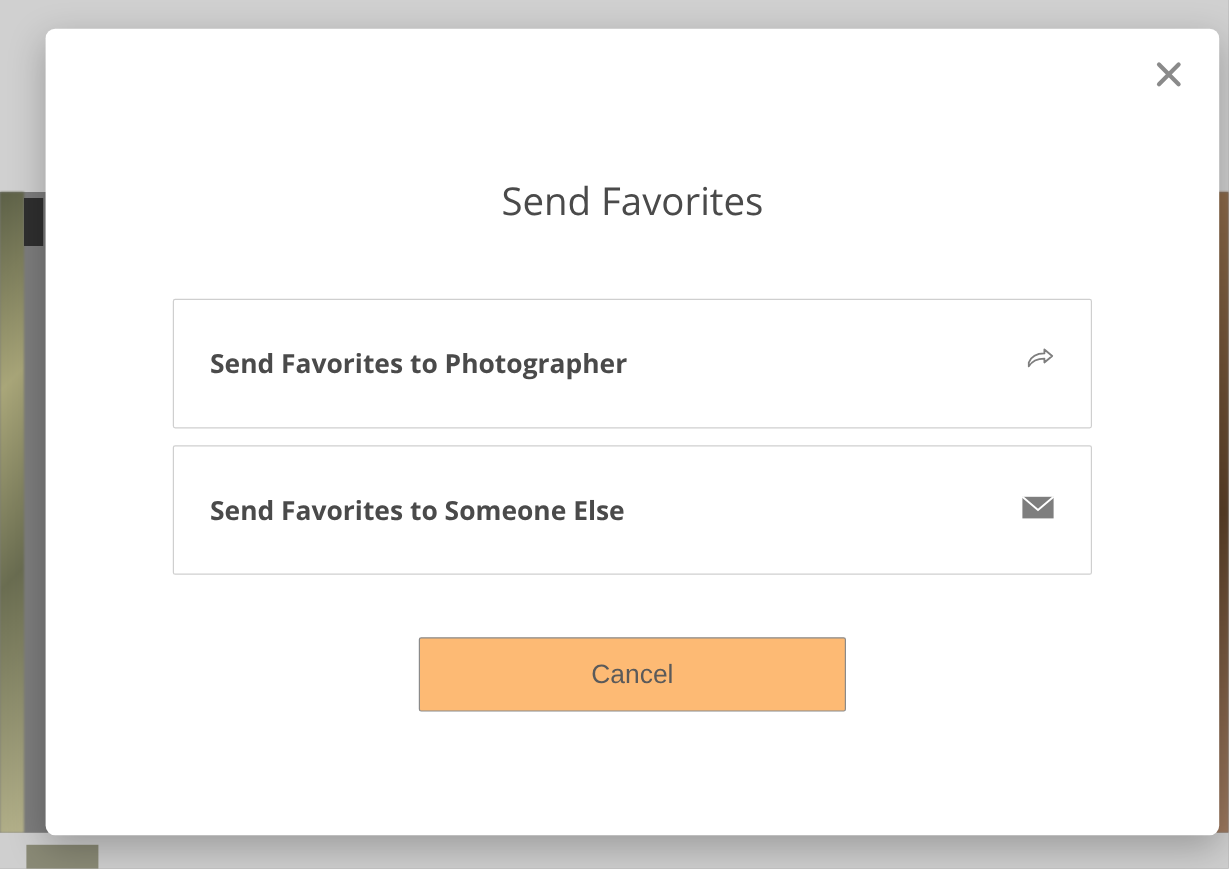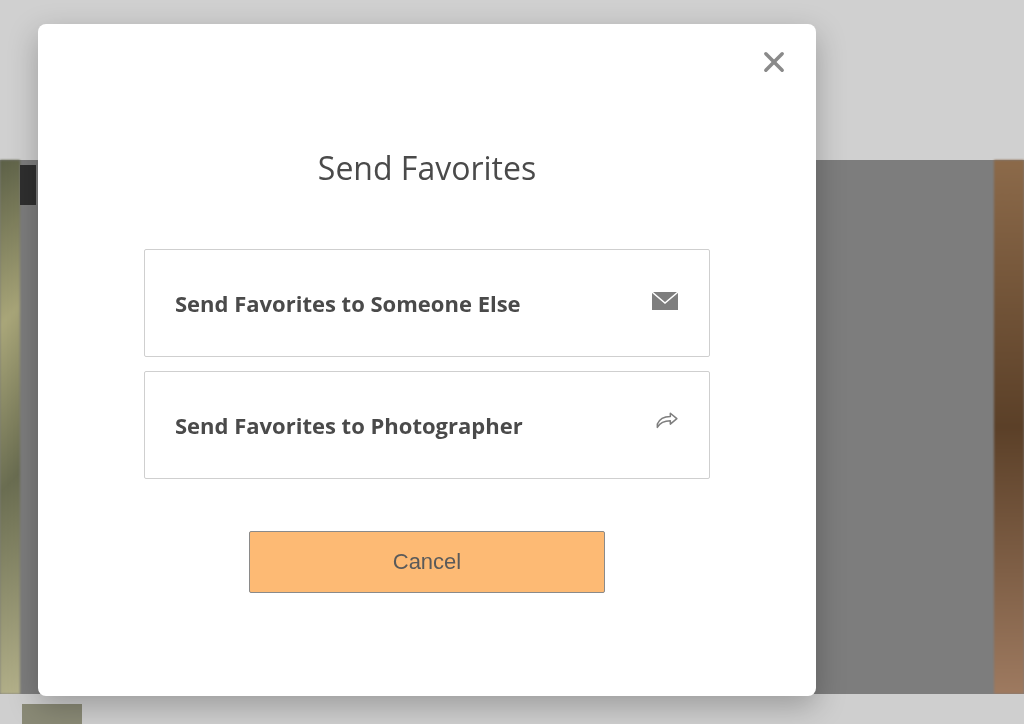--- a/index.html
+++ b/index.html
@@ -66,21 +66,21 @@
       width: 60px;
       height: 20px;
       background: #8a8a76;
     }
 
     
     .modal {
       position: absolute;
       left: 38px;
       top: 24px;
-      width: 778px;
+      width: 978px;
       height: 672px;
       background: #ffffff;
       border-radius: 8px;
       box-shadow: 0 10px 30px rgba(0,0,0,0.25);
       padding: 40px 32px 32px 32px;
     }
     .close-btn {
       position: absolute;
       top: 24px;
       right: 28px;
@@ -155,34 +155,34 @@
       <line x1="5" y1="5" x2="19" y2="19" stroke="currentColor" stroke-width="3" stroke-linecap="round"></line>
       <line x1="19" y1="5" x2="5" y2="19" stroke="currentColor" stroke-width="3" stroke-linecap="round"></line>
     </svg>
   </div>
 
   <h1 class="modal-title">Send Favorites</h1>
 
   <div class="options">
 
     <div class="option">
+      <span class="option-label">Send Favorites to Photographer</span>
+      <span class="option-icon">
+        <svg width="26" height="26" viewBox="0 0 24 24" fill="none">
+          <path d="M4 13 C6 8, 11 6, 16 6 L16 3 L22 8 L16 13 L16 10 C11 10, 7 11, 4 16 Z" stroke="currentColor" stroke-width="1.4" stroke-linejoin="round" fill="none"></path>
+        </svg>
+      </span>
+    </div>
+
+    <div class="option">
       <span class="option-label">Send Favorites to Someone Else</span>
       <span class="option-icon">
         <svg width="28" height="22" viewBox="0 0 28 20">
           <rect x="1" y="1" width="26" height="18" fill="#7e7e7e"></rect>
           <polyline points="1,1 14,12 27,1" fill="none" stroke="#ffffff" stroke-width="1.6"></polyline>
-        </svg>
-      </span>
-    </div>
-
-    <div class="option">
-      <span class="option-label">Send Favorites to Photographer</span>
-      <span class="option-icon">
-        <svg width="26" height="26" viewBox="0 0 24 24" fill="none">
-          <path d="M4 13 C6 8, 11 6, 16 6 L16 3 L22 8 L16 13 L16 10 C11 10, 7 11, 4 16 Z" stroke="currentColor" stroke-width="1.4" stroke-linejoin="round" fill="none"></path>
         </svg>
       </span>
     </div>
 
   </div>
 
   <div class="cancel-wrap">
     <button class="cancel-btn">Cancel</button>
   </div>
 

